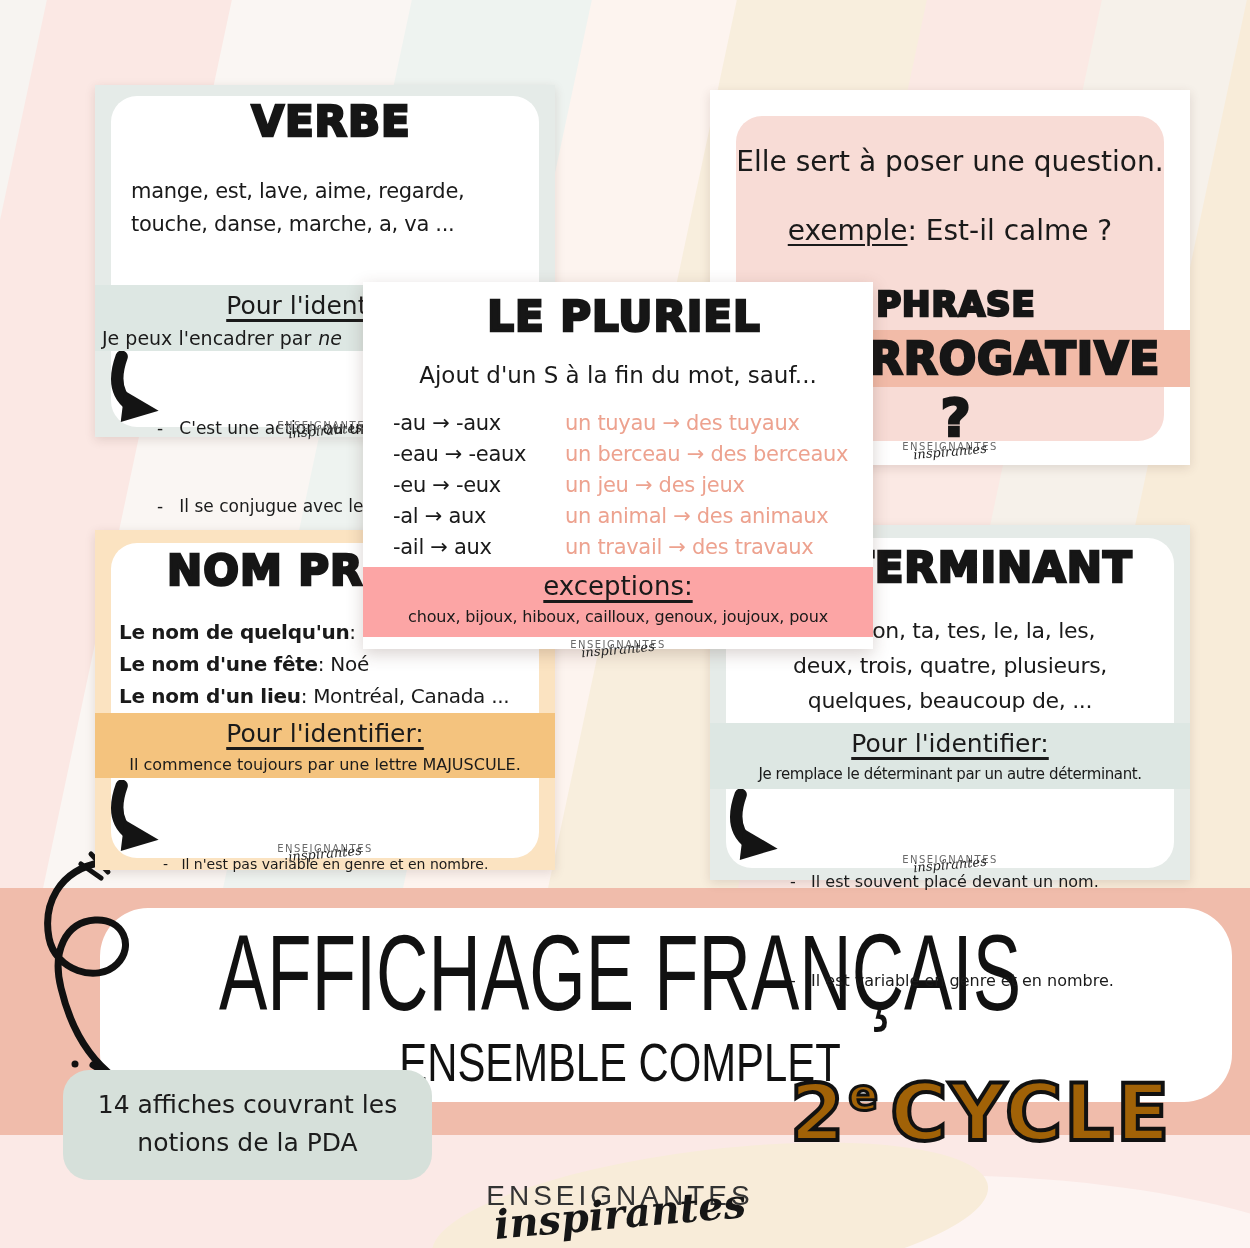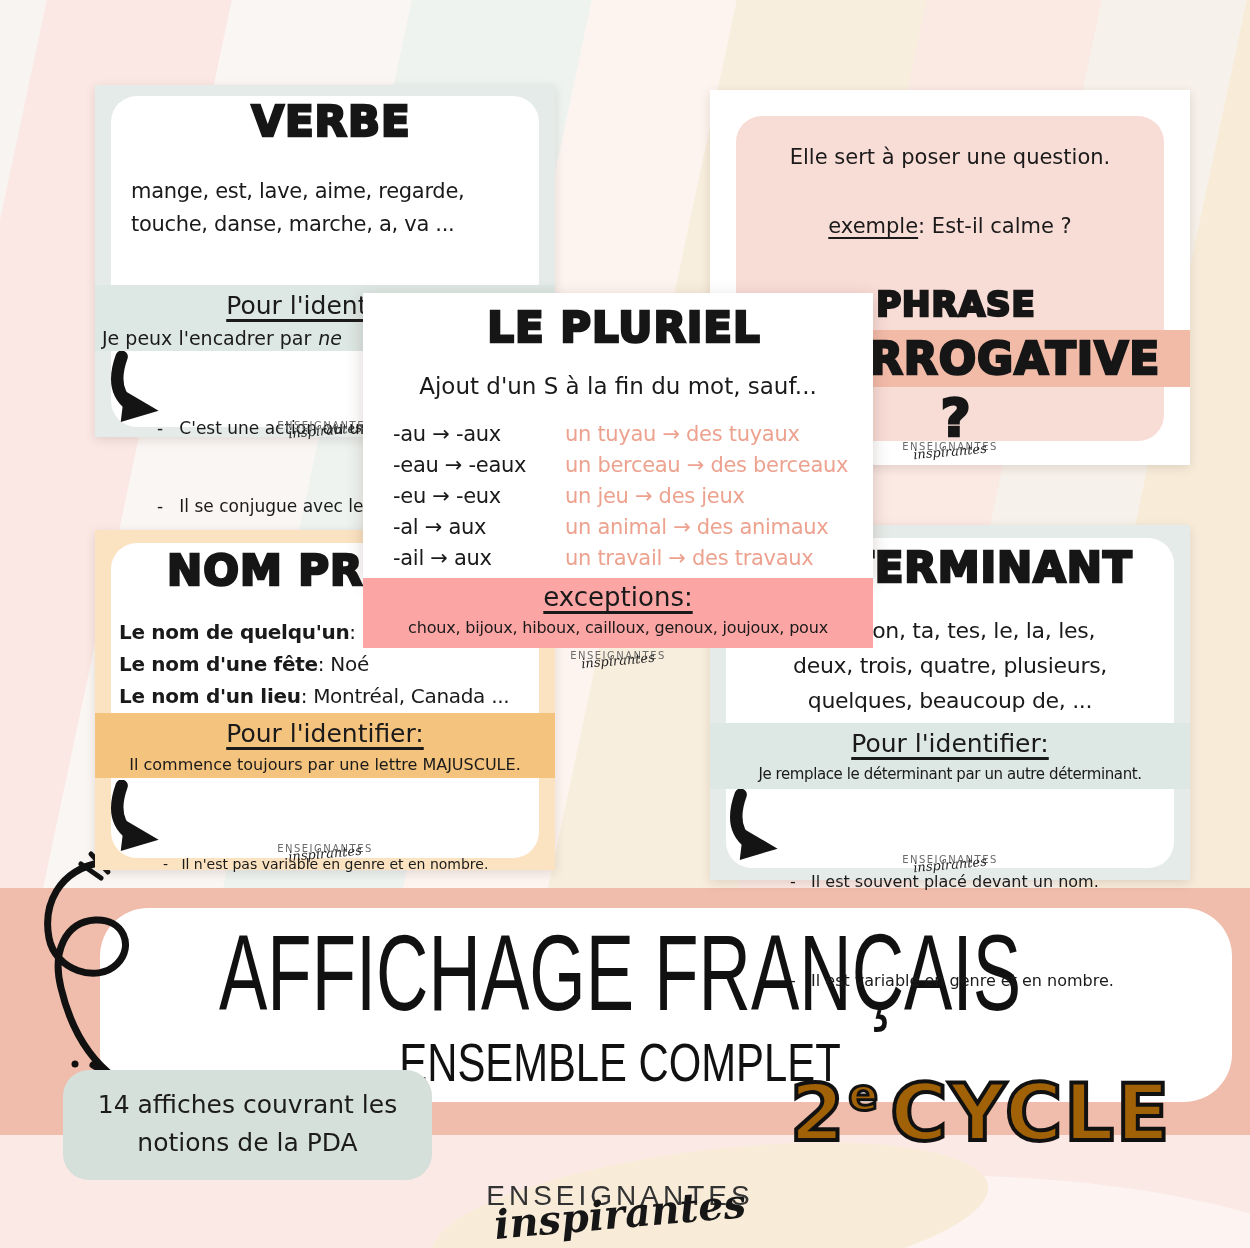--- a/index.html
+++ b/index.html
@@ -43,32 +43,32 @@
   .verbe .id-sub { text-align:left; padding-left:7px; font-size:19px; white-space:nowrap; }
   .verbe .id-sub em { margin-left:7px; }
   .verbe .small-arrow { left:10px; top:266px; }
   .verbe .bullets { left:62px; top:278px; font-size:17px; line-height:26px; }
   .verbe .watermark { top:336px; }
 
   
   .interrogative { left:710px; top:90px; width:480px; height:375px; background:#ffffff; z-index:3; }
   .pink-card { position:absolute; left:26px; right:26px; top:26px; bottom:24px;
                background:#f8dcd6; border-radius:26px; }
-  .desc { position:absolute; left:0; right:0; text-align:center; font-size:21px; }
+  .desc { position:absolute; left:0; right:0; text-align:center; font-size:28px; }
   .desc-1 { top:55px; }
   .desc-2 { top:124px; }
   .desc u { text-decoration-thickness:2px; text-underline-offset:4px; }
   .int-title1 { position:absolute; left:0; right:0; top:194px; text-align:center; font-size:34px; }
   .interrogative .band { top:240px; height:57px; background:#f2bba8; }
   .int-title2 { text-align:center; font-size:44px; line-height:57px; }
   .qmark { position:absolute; left:0; right:0; top:298px; text-align:center; font-size:52px; }
   .interrogative .watermark { top:352px; }
 
   
-  .pluriel { left:363px; top:293px; width:510px; height:285px; background:#ffffff;
+  .pluriel { left:363px; top:282px; width:510px; height:367px; background:#ffffff;
              z-index:6; box-shadow:0 5px 16px rgba(80,50,40,.22); }
   .pluriel .p-title { top:10px; }
   .pl-subtitle { position:absolute; left:0; right:0; top:80px; text-align:center; font-size:23px; }
   .pl-rules { position:absolute; left:30px; top:126px; font-size:21px; line-height:31px; letter-spacing:-0.3px; }
   .pl-row { display:flex; }
   .pl-rule { width:172px; white-space:nowrap; }
   .pl-ex { color:#eda28f; white-space:nowrap; }
   .pluriel .band { top:285px; height:70px; background:#fca5a5; }
   .ex-head { text-align:center; font-size:26px; text-decoration:underline;
              text-decoration-thickness:2.5px; text-underline-offset:5px; padding-top:4px; }

